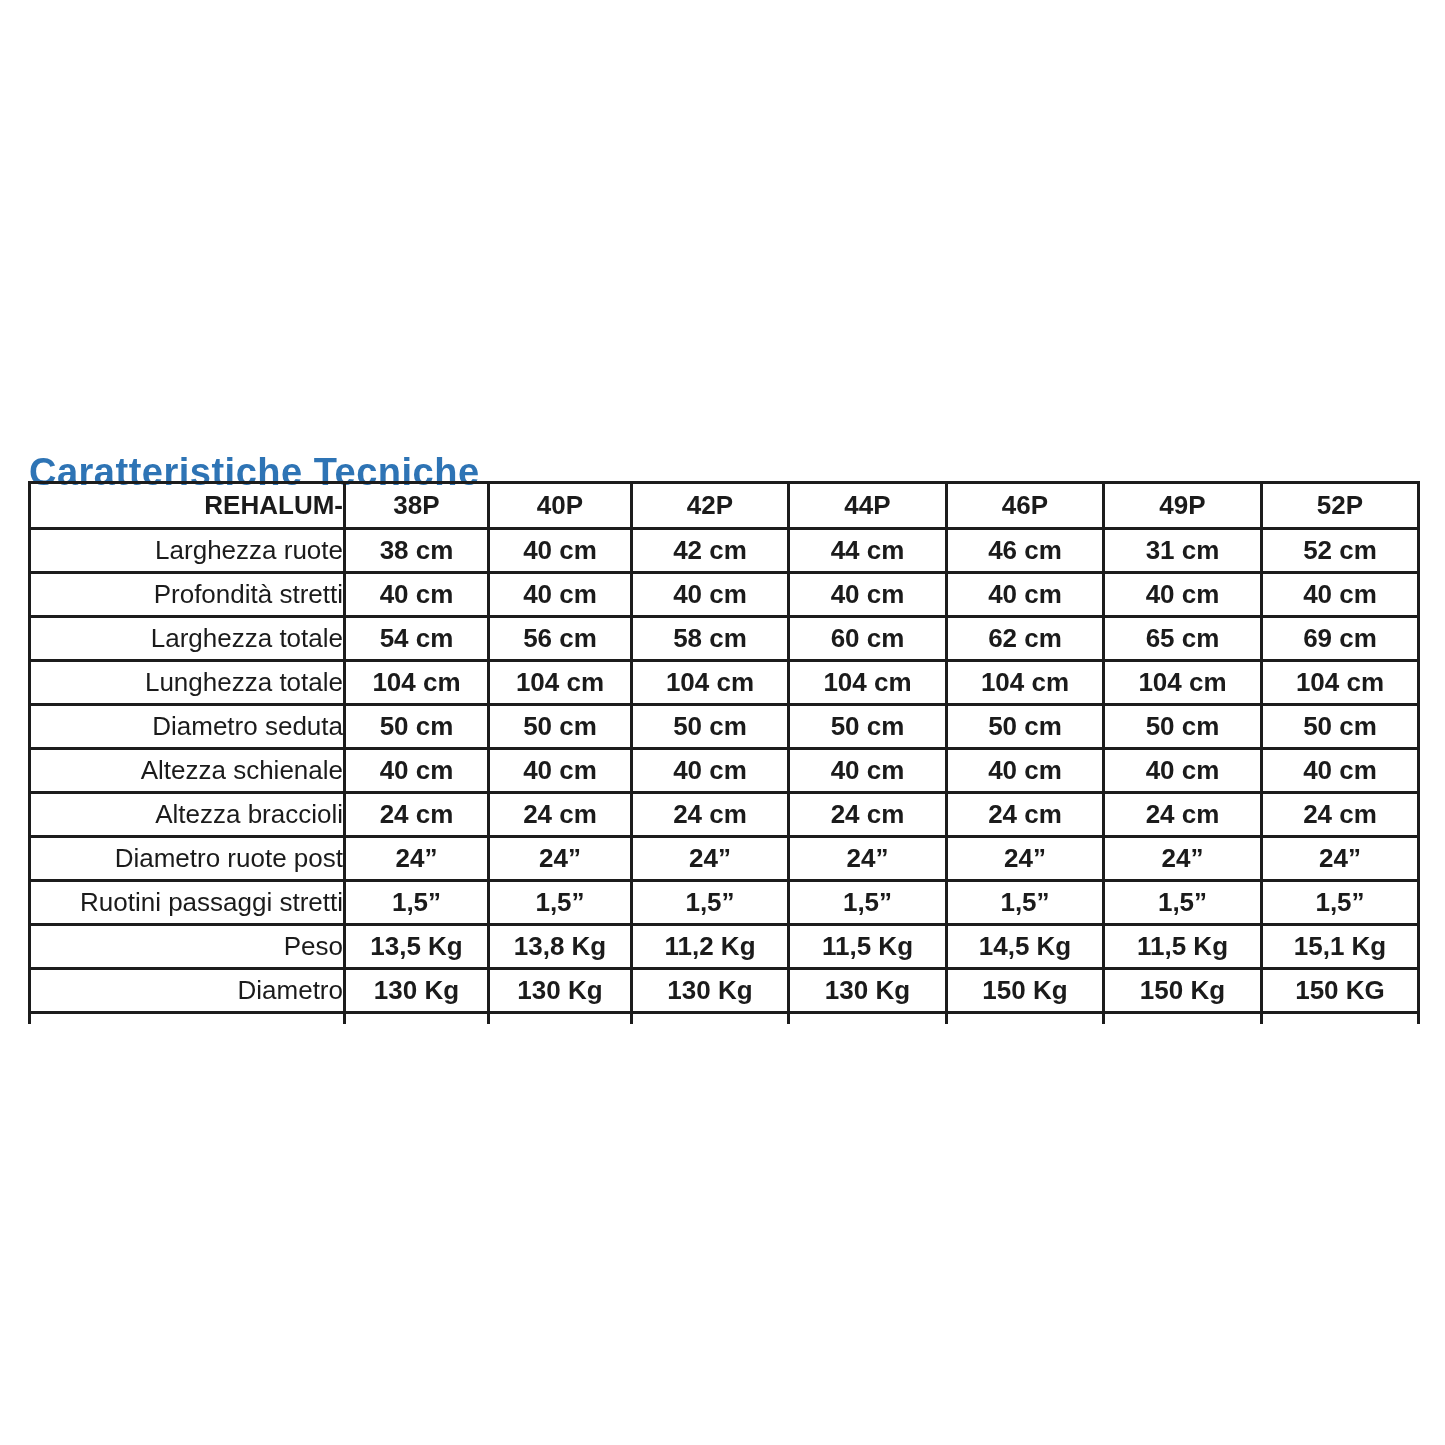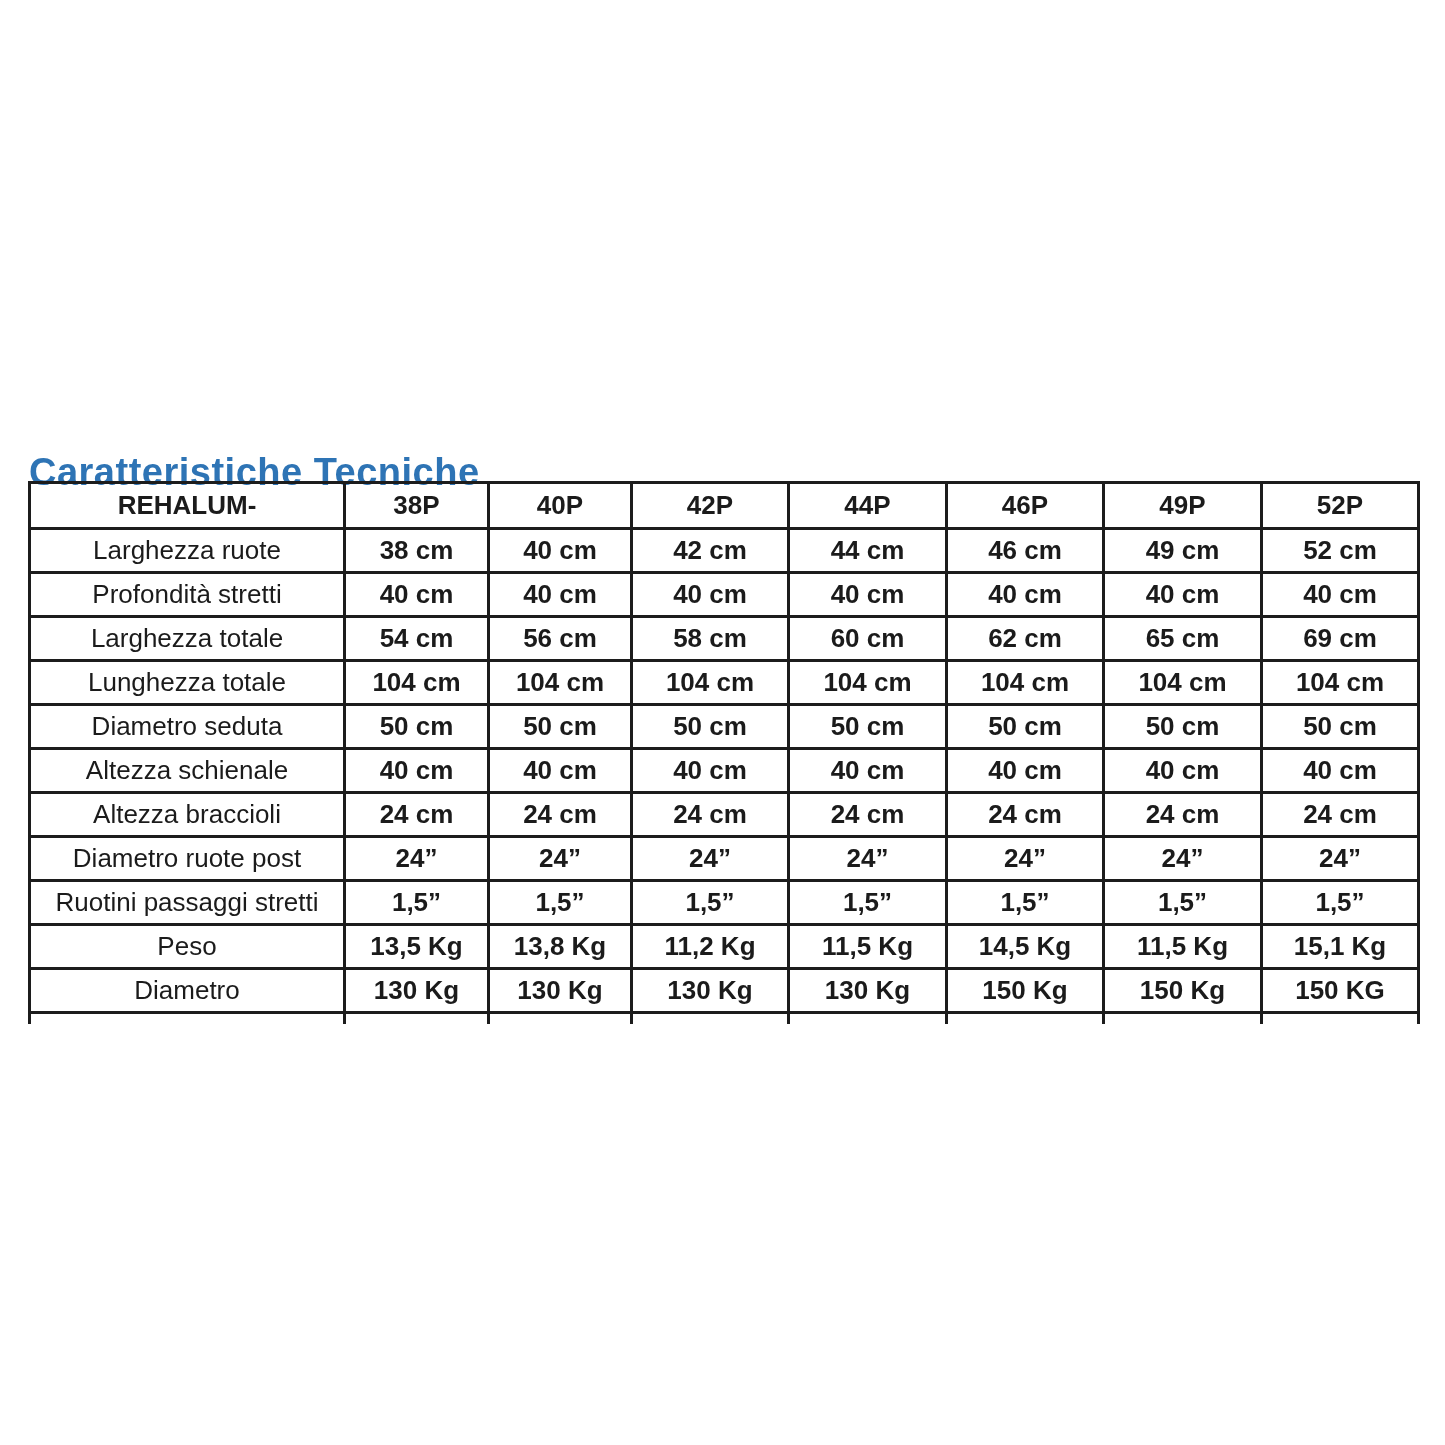--- a/index.html
+++ b/index.html
@@ -49,21 +49,21 @@
     white-space: nowrap;
   }
   .spec-table thead th {
     height: 43px;
     font-weight: 700;
   }
   .spec-table tbody td {
     height: 41px;
   }
   .label-col {
-    text-align: center;
+    text-align: right;
     padding-left: 9px;
   }
   .value-col {
     text-align: center;
   }
   .spec-table tbody td.label-col {
     font-weight: 400;
   }
   .spec-table tbody td.value-col {
     font-weight: 700;
@@ -104,21 +104,21 @@
           </tr>
       </thead>
       <tbody>
           <tr>
             <td class="label-col">Larghezza ruote</td>
             <td class="value-col">38 cm</td>
             <td class="value-col">40 cm</td>
             <td class="value-col">42 cm</td>
             <td class="value-col">44 cm</td>
             <td class="value-col">46 cm</td>
-            <td class="value-col">49 cm</td>
+            <td class="value-col">31 cm</td>
             <td class="value-col">52 cm</td>
           </tr>
           <tr>
             <td class="label-col">Profondità stretti</td>
             <td class="value-col">40 cm</td>
             <td class="value-col">40 cm</td>
             <td class="value-col">40 cm</td>
             <td class="value-col">40 cm</td>
             <td class="value-col">40 cm</td>
             <td class="value-col">40 cm</td>

